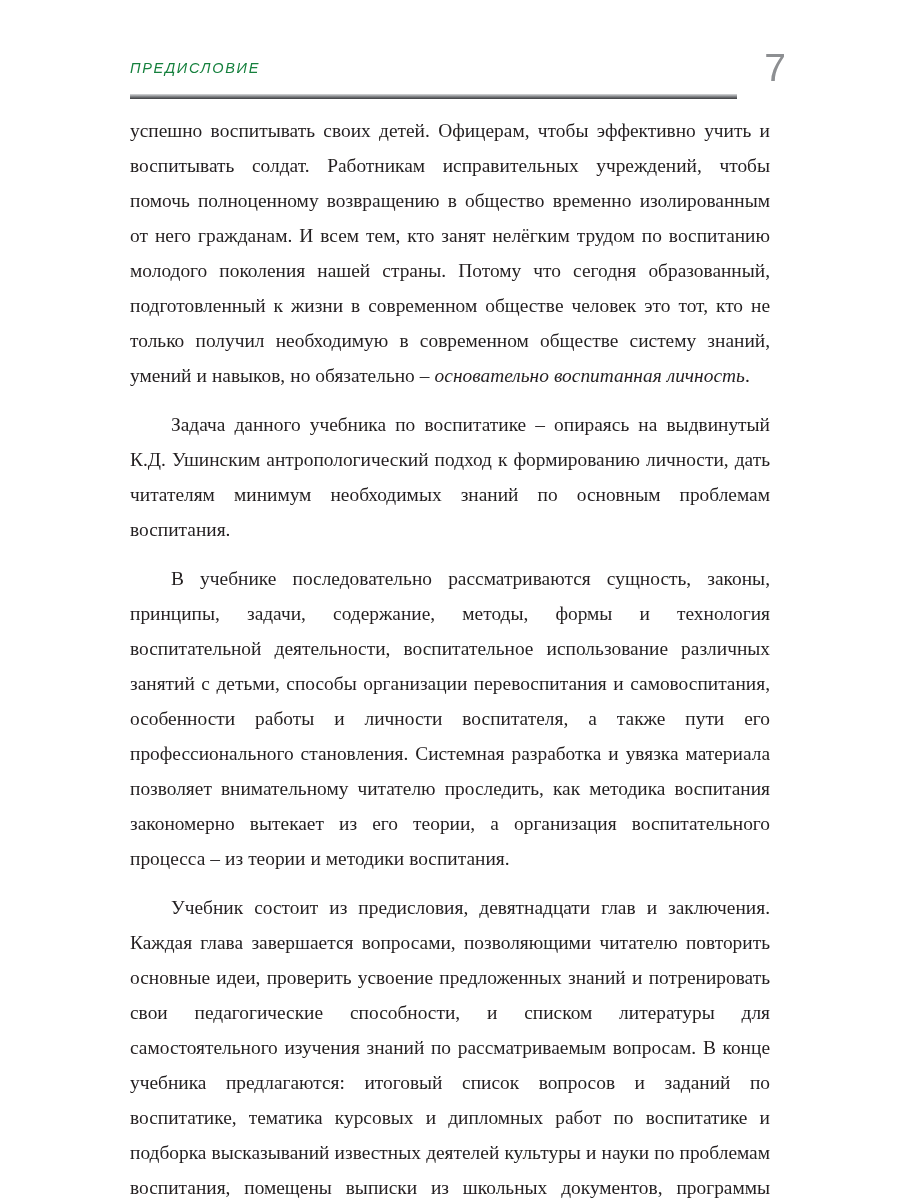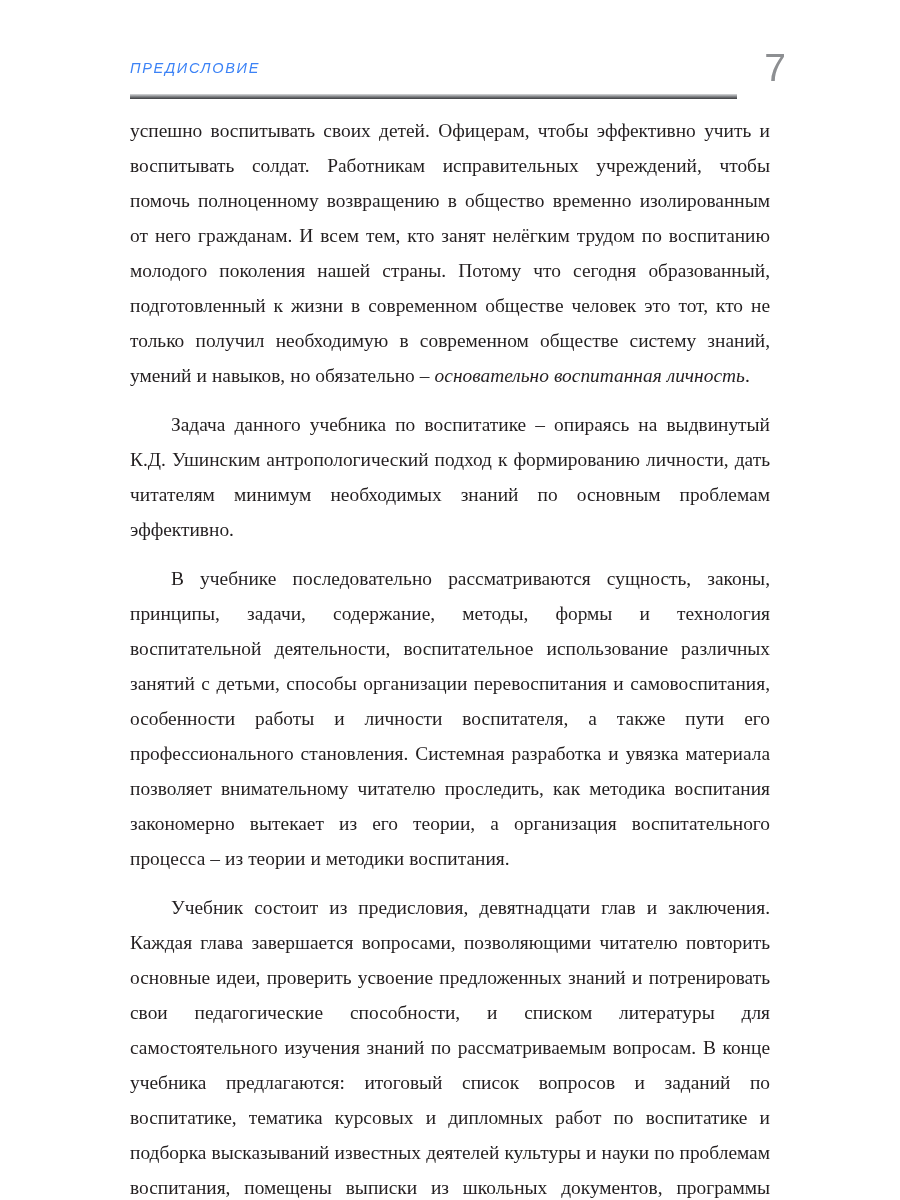--- a/index.html
+++ b/index.html
@@ -31,21 +31,21 @@
     height: 46px;
   }
   .running-head-title {
     position: absolute;
     left: 0;
     top: 0;
     font-family: "Liberation Sans", "DejaVu Sans", sans-serif;
     font-style: italic;
     font-size: 14.5px;
     letter-spacing: 1.7px;
-    color: #3b82f6;
+    color: #15803d;
     text-transform: uppercase;
     white-space: nowrap;
   }
   .running-head-folio {
     position: absolute;
     right: -16px;
     top: -12px;
     font-family: "Liberation Sans", "DejaVu Sans", sans-serif;
     font-size: 39px;
     font-weight: 400;
@@ -98,18 +98,18 @@
 <div class="page">
 
   <div class="running-head">
     <div class="running-head-title">ПРЕДИСЛОВИЕ</div>
     <div class="running-head-folio">7</div>
     <div class="running-head-rule"></div>
   </div>
 
   <div class="text-block">
     <p class="para"><span>успешно воспитывать своих детей. Офицерам, чтобы эффективно учить и воспитывать солдат. Работникам исправительных учреж­дений, чтобы помочь полноценному возвращению в общество временно изолированным от него гражданам. И всем тем, кто занят нелёгким трудом по воспитанию молодого поколения на­шей страны. Потому что сегодня образованный, подготовленный к жизни в современном обществе человек это тот, кто не только получил необходимую в современном обществе систему знаний, умений и навыков, но обязательно  – </span><em>основательно  воспитанная личность</em><span>.</span></p>
-    <p class="para indent"><span>Задача данного учебника по воспитатике – опираясь на выдви­нутый К.Д. Ушинским  антропологический подход к формирова­нию личности,  дать читателям минимум необходимых знаний по основным проблемам эффективно.</span></p>
+    <p class="para indent"><span>Задача данного учебника по воспитатике – опираясь на выдви­нутый К.Д. Ушинским  антропологический подход к формирова­нию личности,  дать читателям минимум необходимых знаний по основным проблемам воспитания.</span></p>
     <p class="para indent"><span>В  учебнике последовательно рассматриваются сущность, за­коны, принципы, задачи, содержание, методы, формы и техноло­гия воспитательной деятельности, воспитательное использование различных занятий с детьми, способы организации перевоспита­ния и самовоспитания, особенности работы и личности воспитате­ля, а также пути его профессионального становления.  Системная разработка и увязка материала позволяет внимательному читате­лю проследить, как методика воспитания закономерно вытекает из его теории, а организация воспитательного процесса – из тео­рии и методики воспитания.</span></p>
     <p class="para indent"><span>Учебник  состоит  из  предисловия,  девятнадцати  глав  и  за­ключения. Каждая глава завершается вопросами, позволяющими читателю повторить основные идеи, проверить усвоение предло­женных знаний и потренировать свои педагогические способнос­ти, и списком литературы для самостоятельного изучения знаний по рассматриваемым  вопросам. В конце учебника предлагаются: итоговый список вопросов и заданий по воспитатике, тематика курсовых и дипломных работ по воспитатике и  подборка выска­зываний известных деятелей культуры и науки по проблемам воспитания, помещены выписки из школьных документов,  про­граммы самовоспитания педагогов, а также  приводится краткий словарь основных терминов по воспитатике. Книгу заключает об­щий список рекомендуемой литературы.</span></p>
   </div>
 
 </div>
 
 </body></html>

